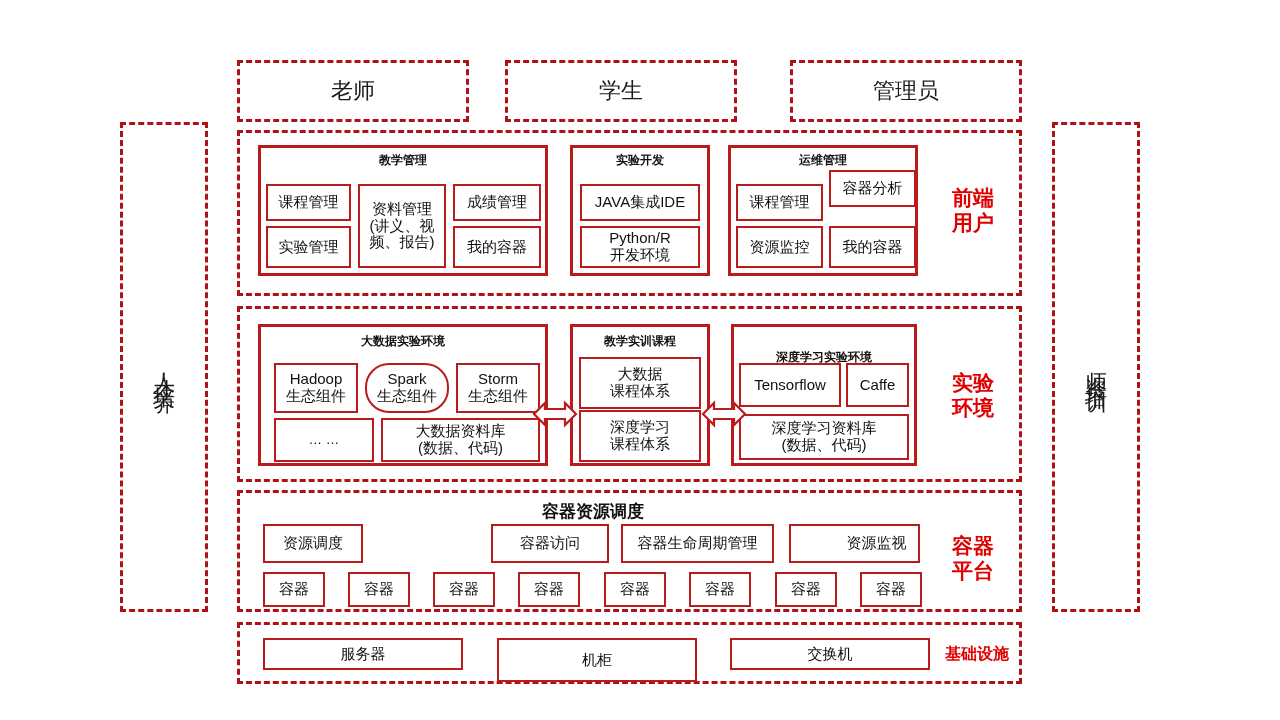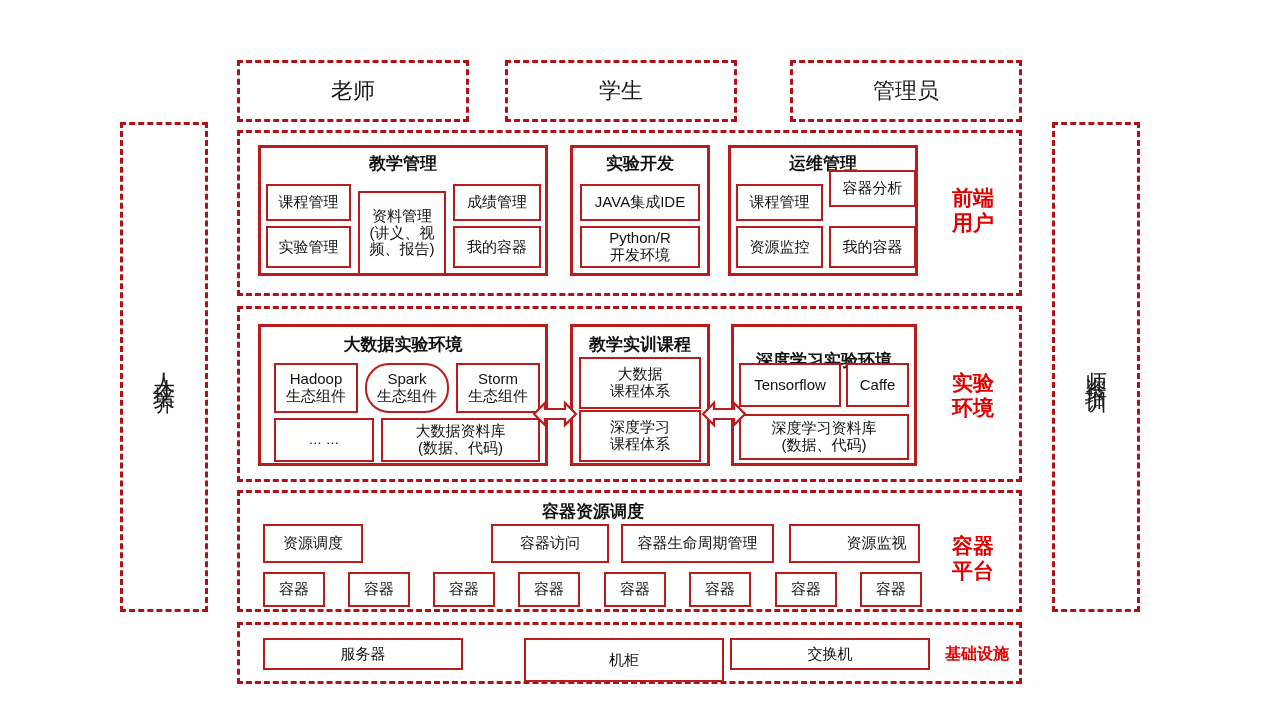--- a/index.html
+++ b/index.html
@@ -29,21 +29,21 @@
   }
   .solid-thick { border-width: 3px; }
 
   .ctr {
     display: flex; align-items: center; justify-content: center;
     text-align: center; line-height: 1.12;
   }
 
   .role-label { font-size: 22px; color: #1a1a1a; }
   .panel-title {
-    font-size: 17px; font-weight: bold; color: #111111;
+    font-size: 12px; font-weight: bold; color: #111111;
     text-align: center;
   }
   .leaf { font-size: 15px; color: #111111; }
   .leaf-sm { font-size: 13.5px; color: #111111; }
 
   .side-label {
     color: #e00000; font-weight: bold; font-size: 21px;
     text-align: center; line-height: 1.2;
   }
   .infra-label {
@@ -89,21 +89,21 @@
     <span class="role-label">管理员</span>
   </div>
 
   <div class="abs dashed" style="left:237px; top:130px; width:785px; height:166px;"></div>
 
   <div class="abs solid-thick solid" style="left:258px; top:145px; width:290px; height:131px;">
     <div class="panel-title" style="margin-top:4px;">教学管理</div>
   </div>
   <div class="abs solid ctr leaf" style="left:266px; top:184px; width:85px; height:37px;">课程管理</div>
   <div class="abs solid ctr leaf" style="left:266px; top:226px; width:85px; height:42px;">实验管理</div>
-  <div class="abs solid ctr leaf" style="left:358px; top:191px; width:88px; height:84px; white-space:pre-line; padding:2px;">资料管理
+  <div class="abs solid ctr leaf" style="left:358px; top:184px; width:88px; height:84px; white-space:pre-line; padding:2px;">资料管理
 (讲义、视
 频、报告)</div>
   <div class="abs solid ctr leaf" style="left:453px; top:184px; width:88px; height:37px;">成绩管理</div>
   <div class="abs solid ctr leaf" style="left:453px; top:226px; width:88px; height:42px;">我的容器</div>
 
   <div class="abs solid-thick solid" style="left:570px; top:145px; width:140px; height:131px;">
     <div class="panel-title" style="margin-top:4px;">实验开发</div>
   </div>
   <div class="abs solid ctr leaf" style="left:580px; top:184px; width:120px; height:37px;">JAVA集成IDE</div>
   <div class="abs solid ctr leaf" style="left:580px; top:226px; width:120px; height:42px; white-space:pre-line;">Python/R
@@ -190,20 +190,20 @@
   <div class="abs ctr" style="left:930px; top:518px; width:86px; height:80px;">
     <div class="side-label">
       <div>容器</div>
       <div>平台</div>
     </div>
   </div>
 
   <div class="abs dashed" style="left:237px; top:622px; width:785px; height:62px;"></div>
 
   <div class="abs solid ctr leaf" style="left:263px; top:638px; width:200px; height:32px;">服务器</div>
-  <div class="abs solid ctr leaf" style="left:524px; top:638px; width:200px; height:44px;font-family:Liberation Serif, serif;">机柜</div>
+  <div class="abs solid ctr leaf" style="left:497px; top:638px; width:200px; height:44px;font-family:Liberation Serif, serif;">机柜</div>
   <div class="abs solid ctr leaf" style="left:730px; top:638px; width:200px; height:32px;">交换机</div>
 
   <div class="abs ctr" style="left:934px; top:638px; width:86px; height:32px;">
     <span class="infra-label">基础设施</span>
   </div>
 
 </div>
 
 </body></html>

